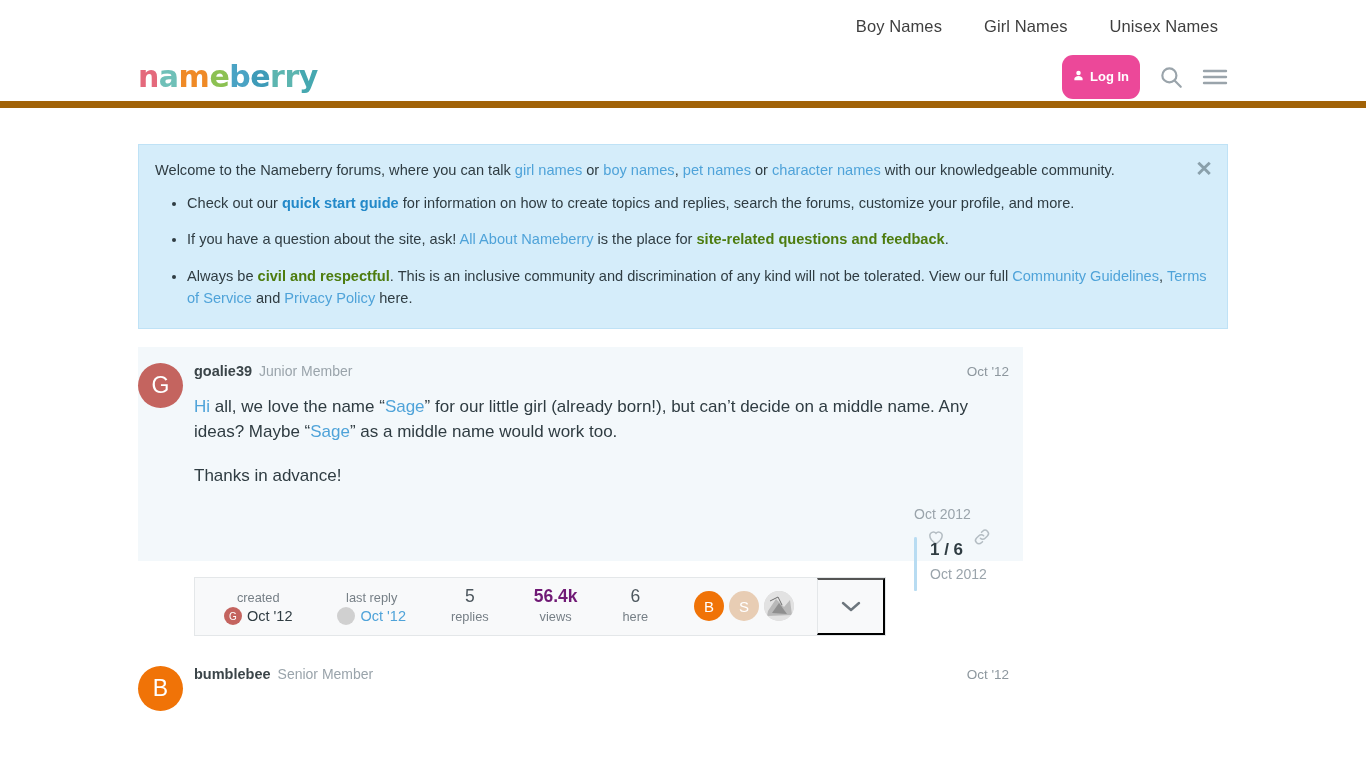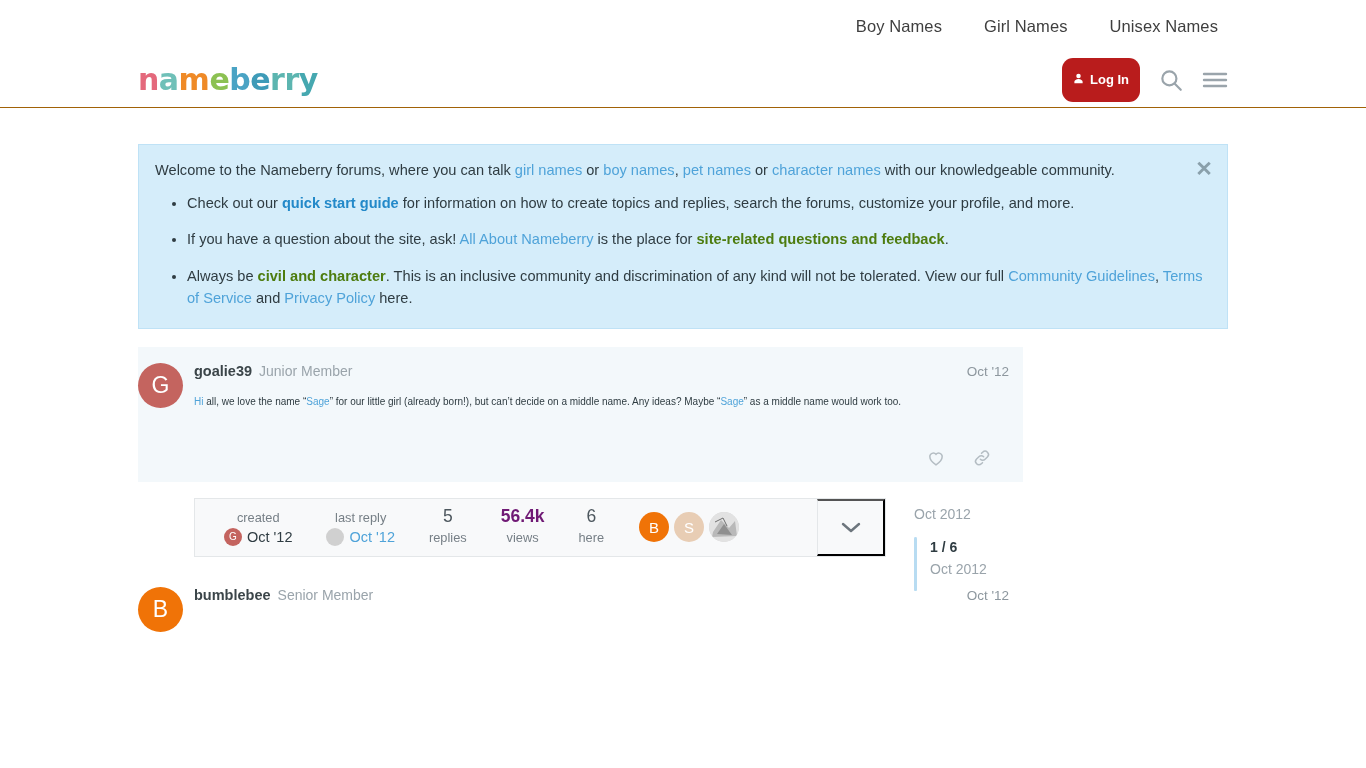--- a/index.html
+++ b/index.html
@@ -26,40 +26,40 @@
     text-decoration: none;
     letter-spacing: .1px;
   }
 
   
   .header {
     height: 56px;
     display: flex;
     align-items: center;
     padding: 0 138px;
-    border-bottom: 1px solid #a16207;
+    border-bottom: 7px solid #a16207;
     position: relative;
   }
   .logo {
     font-family: "DejaVu Sans", sans-serif;
     font-size: 30px;
     font-weight: bold;
     letter-spacing: -0.5px;
     line-height: 1;
     user-select: none;
   }
   .logo span { display: inline-block; }
   .header-right {
     margin-left: auto;
     display: flex;
     align-items: center;
     gap: 18px;
   }
   .login-btn {
-    background: #b91c1c;
+    background: #ec4899;
     color: #fff;
     border: none;
     border-radius: 11px;
     height: 44px;
     padding: 0 11px;
     display: flex;
     align-items: center;
     gap: 6px;
     font-size: 13px;
     font-weight: bold;
@@ -137,21 +137,21 @@
   .post-body { flex: 1; padding-right: 14px; }
   .post-head {
     display: flex; align-items: baseline;
     padding-top: 12px;
   }
   .poster-name { font-size: 14.5px; font-weight: bold; color: #3b4549; }
   .poster-title { font-size: 14px; color: #9aa4ab; margin-left: 7px; }
   .post-date { margin-left: auto; font-size: 13.5px; color: #8d979e; }
   .post-text {
     margin-top: 16px;
-    font-size: 10px;
+    font-size: 17px;
     line-height: 1.45;
     color: #2f3c42;
   }
   .post-text a { color: #4fa3d9; text-decoration: none; }
   .post-text p { margin: 0 0 20px 0; }
   .post-actions {
     display: flex; justify-content: flex-end; gap: 26px;
     padding: 18px 17px 10px 0;
     color: #b4bdc3;
   }
@@ -159,21 +159,21 @@
   
   .topic-map {
     margin: 16px 0 0 56px;
     border: 1px solid #e4e7e9;
     background: #f8f9fa;
     display: flex;
     align-items: stretch;
     width: 692px;
     height: 59px;
   }
-  .map-inner { display: flex; align-items: center; padding-left: 14px; flex: 1; gap: 4px; }
+  .map-inner { display: flex; align-items: center; padding-left: 14px; flex: 1; gap: 15px; }
   .map-cell {
     display: flex; flex-direction: column; align-items: center;
     padding: 0 15px;
   }
   .map-cell .lbl { font-size: 12.8px; color: #767f86; line-height: 1.55; }
   .map-cell .val { font-size: 14.5px; color: #2f3c42; display: flex; align-items: center; gap: 5px; }
   .map-cell.num .num-v { font-size: 17.5px; color: #4d575e; line-height: 1.25; }
   .map-cell.num .num-v.hot { color: #701a75; font-weight: bold; }
   .map-cell.num .lbl { font-size: 12.8px; }
   .mini-av {
@@ -210,21 +210,21 @@
   }
   .tl-top-date { color: #9aa4ab; font-size: 14px; }
   .tl-body { display: flex; margin-top: 15px; }
   .tl-bar {
     width: 3px;
     background: #d3e9f6;
     margin-right: 13px;
     border-radius: 2px;
   }
   .tl-scroller { background: #b8dcf2; width: 3px; height: 54px; border-radius: 2px; }
-  .tl-pos { font-weight: bold; font-size: 14px; color: #2f3c42; line-height: 1.5; }
+  .tl-pos { font-weight: bold; font-size: 17px; color: #2f3c42; line-height: 1.5; }
   .tl-pos-date { color: #9aa4ab; font-size: 14px; line-height: 1.6; }
 </style>
 </head>
 <body>
 
 <div class="topnav">
   <a href="#">Boy Names</a>
   <a href="#">Girl Names</a>
   <a href="#">Unisex Names</a>
 </div>
@@ -267,38 +267,39 @@
       <span>Welcome to the Nameberry forums, where you can talk </span><a href="#">girl names</a><span> or </span><a href="#">boy names</a><span>, </span><a href="#">pet names</a><span> or </span><a href="#">character names</a><span> with our knowledgeable community.</span>
     </div>
     <ul>
       <li>
         <span>Check out our </span><a href="#" class="bold">quick start guide</a><span> for information on how to create topics and replies, search the forums, customize your profile, and more.</span>
       </li>
       <li>
         <span>If you have a question about the site, ask! </span><a href="#">All About Nameberry</a><span> is the place for </span><span class="strong">site-related questions and feedback</span><span>.</span>
       </li>
       <li>
-        <span>Always be </span><span class="strong">civil and character</span><span>. This is an inclusive community and discrimination of any kind will not be tolerated. View our full </span><a href="#">Community Guidelines</a><span>, </span><a href="#">Terms of Service</a><span> and </span><a href="#">Privacy Policy</a><span> here.</span>
+        <span>Always be </span><span class="strong">civil and respectful</span><span>. This is an inclusive community and discrimination of any kind will not be tolerated. View our full </span><a href="#">Community Guidelines</a><span>, </span><a href="#">Terms of Service</a><span> and </span><a href="#">Privacy Policy</a><span> here.</span>
       </li>
     </ul>
   </div>
 
 
   <div class="posts">
 
     <div class="post highlight">
       <div class="avatar" style="background:#c4645f">G</div>
       <div class="post-body">
         <div class="post-head">
           <span class="poster-name">goalie39</span>
           <span class="poster-title">Junior Member</span>
           <span class="post-date">Oct '12</span>
         </div>
         <div class="post-text">
           <p><a href="#">Hi</a><span> all, we love the name “</span><a href="#">Sage</a><span>” for our little girl (already born!), but can’t decide on a middle name. Any ideas? Maybe “</span><a href="#">Sage</a><span>” as a middle name would work too.</span></p>
+          <p>Thanks in advance!</p>
         </div>
         <div class="post-actions">
           <span>
             <svg width="20" height="20" viewBox="0 0 24 24" fill="none" stroke="#b4bdc3" stroke-width="1.8">
                 <path d="M12 20.2s-7.4-4.7-7.4-9.6A4.2 4.2 0 0 1 12 7.6a4.2 4.2 0 0 1 7.4 3c0 4.9-7.4 9.6-7.4 9.6z"></path>
               </svg>
           </span>
           <span>
             <svg width="20" height="20" viewBox="0 0 24 24" fill="none" stroke="#b4bdc3" stroke-width="1.8" stroke-linecap="round">
                 <path d="M10 13.5a4 4 0 0 0 5.7 0l2.8-2.8a4 4 0 0 0-5.7-5.7l-1.4 1.4"></path>

